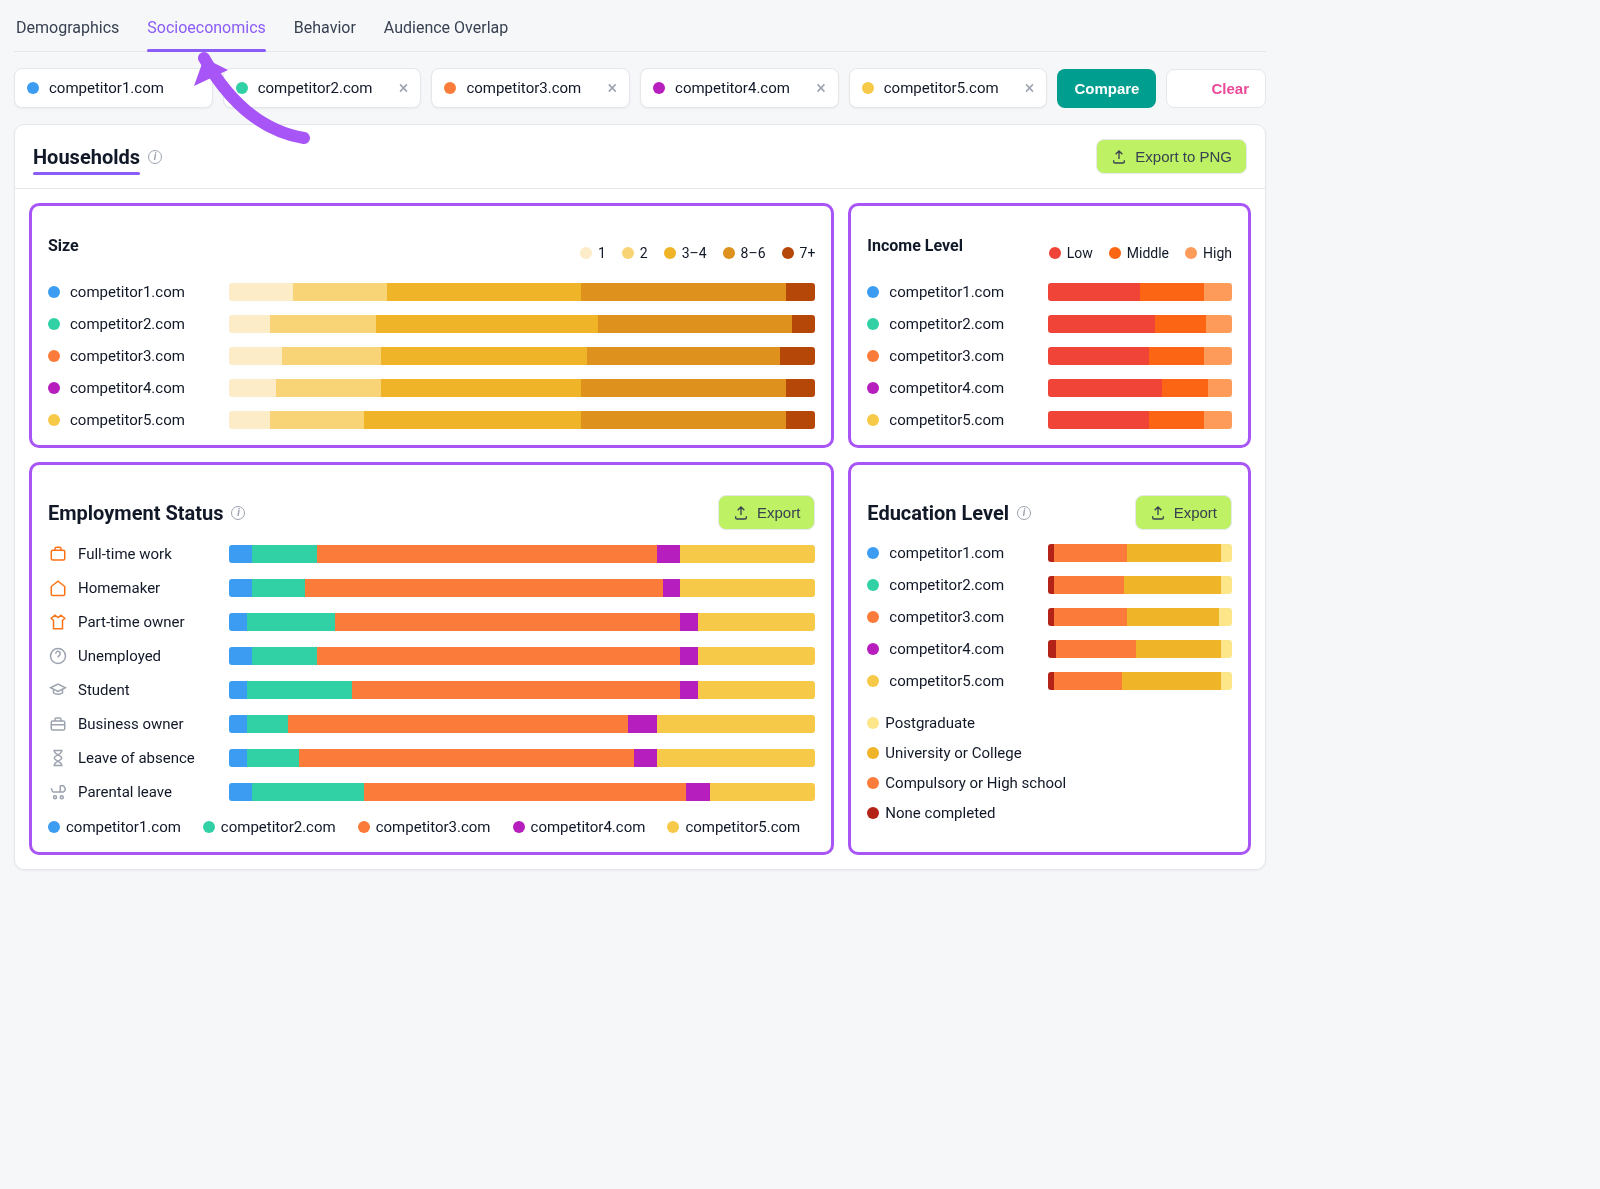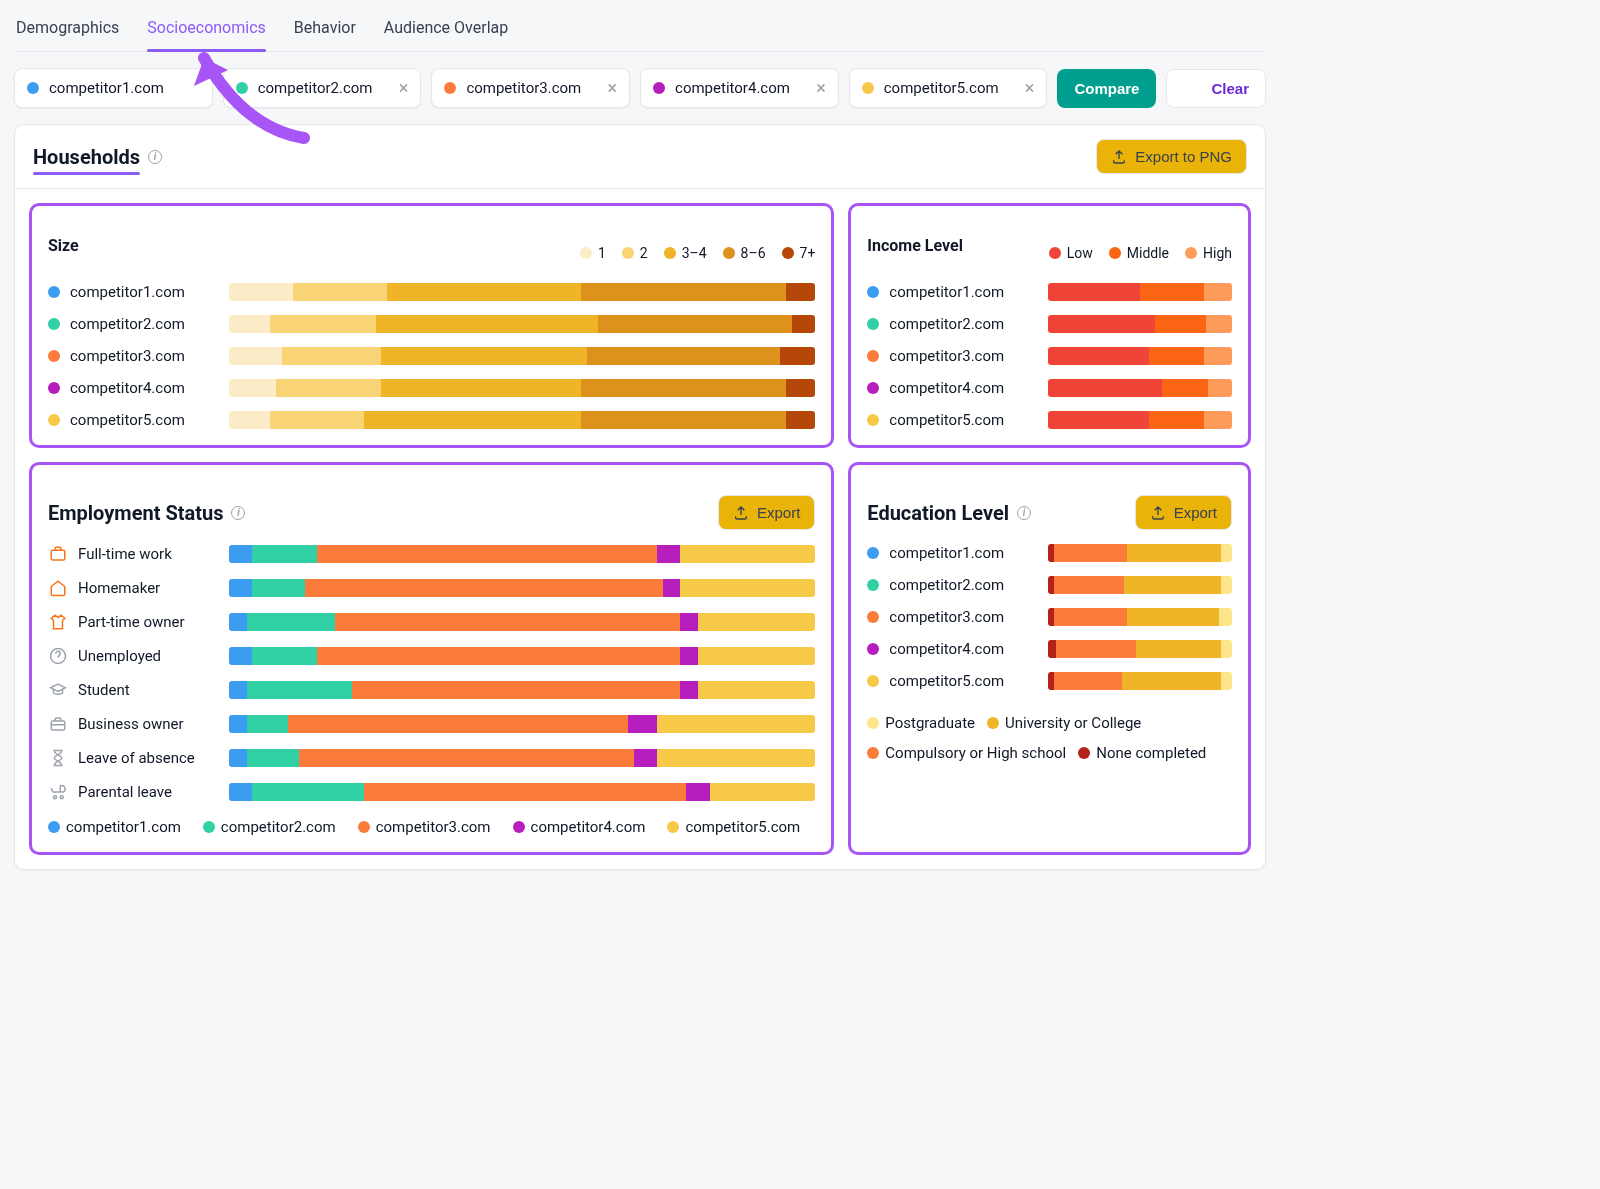--- a/index.html
+++ b/index.html
@@ -89,21 +89,21 @@
   }
   .btn {
     padding: 10px 16px;
     border-radius: 8px;
     font-weight: 600;
     cursor: pointer;
     border: 1px solid transparent;
     font-size: 15px;
   }
   .btn-compare { background: var(--teal); color: #fff; }
-  .btn-clear   { background: #fff; color: #6d28d9; border-color: var(--border); padding-left: 44px; }
+  .btn-clear   { background: #fff; color: #ec4899; border-color: var(--border); padding-left: 44px; }
   
   .card {
     background: #fff;
     border: 1px solid var(--border);
     border-radius: 10px;
     box-shadow: var(--shadow);
   }
   .card-header {
     display: flex;
     align-items: center;
@@ -132,21 +132,21 @@
     border: 1.5px solid #9ca3af;
     color: #9ca3af;
     font-size: 10px;
     display: inline-flex; align-items: center; justify-content: center;
     font-style: italic;
     font-weight: 700;
   }
   .export-btn {
     display: inline-flex; align-items: center; gap: 8px;
     padding: 8px 14px;
-    background: #eab308;
+    background: #bef264;
     border: 1px solid var(--border);
     border-radius: 8px;
     color: #374151;
     cursor: pointer;
     font-size: 15px;
   }
   
   .grid {
     display: grid;
     grid-template-columns: 2fr 1fr;
@@ -215,21 +215,21 @@
     width: 20px; height: 20px;
     display: inline-flex; align-items: center; justify-content: center;
     color: #f97316;
   }
   .emp-icon.dim { color: #9ca3af; }
   .emp-legend, .edu-legend {
     display: flex; gap: 22px; flex-wrap: wrap;
     margin-top: 16px;
     font-size: 15px;
   }
-  .edu-legend { flex-direction: row; gap: 12px; margin-top: 24px; }
+  .edu-legend { flex-direction: column; gap: 12px; margin-top: 24px; }
   .panel-top {
     display: flex; justify-content: space-between; align-items: center;
     margin-bottom: 14px;
   }
   .panel-title-row {
     display: flex; gap: 8px; align-items: center;
     font-size: 20px; font-weight: 700;
   }
 </style>
 </head>

